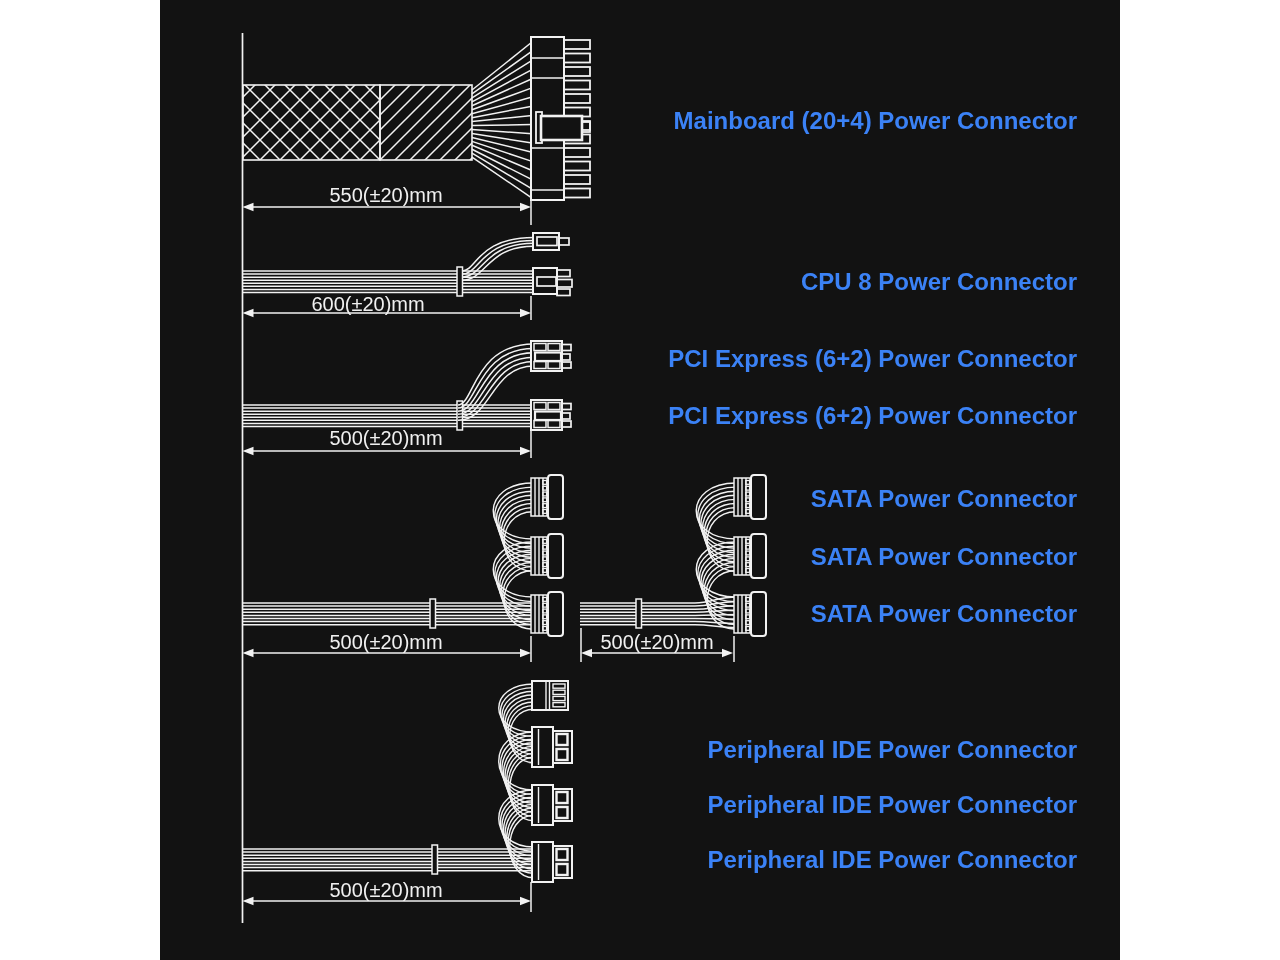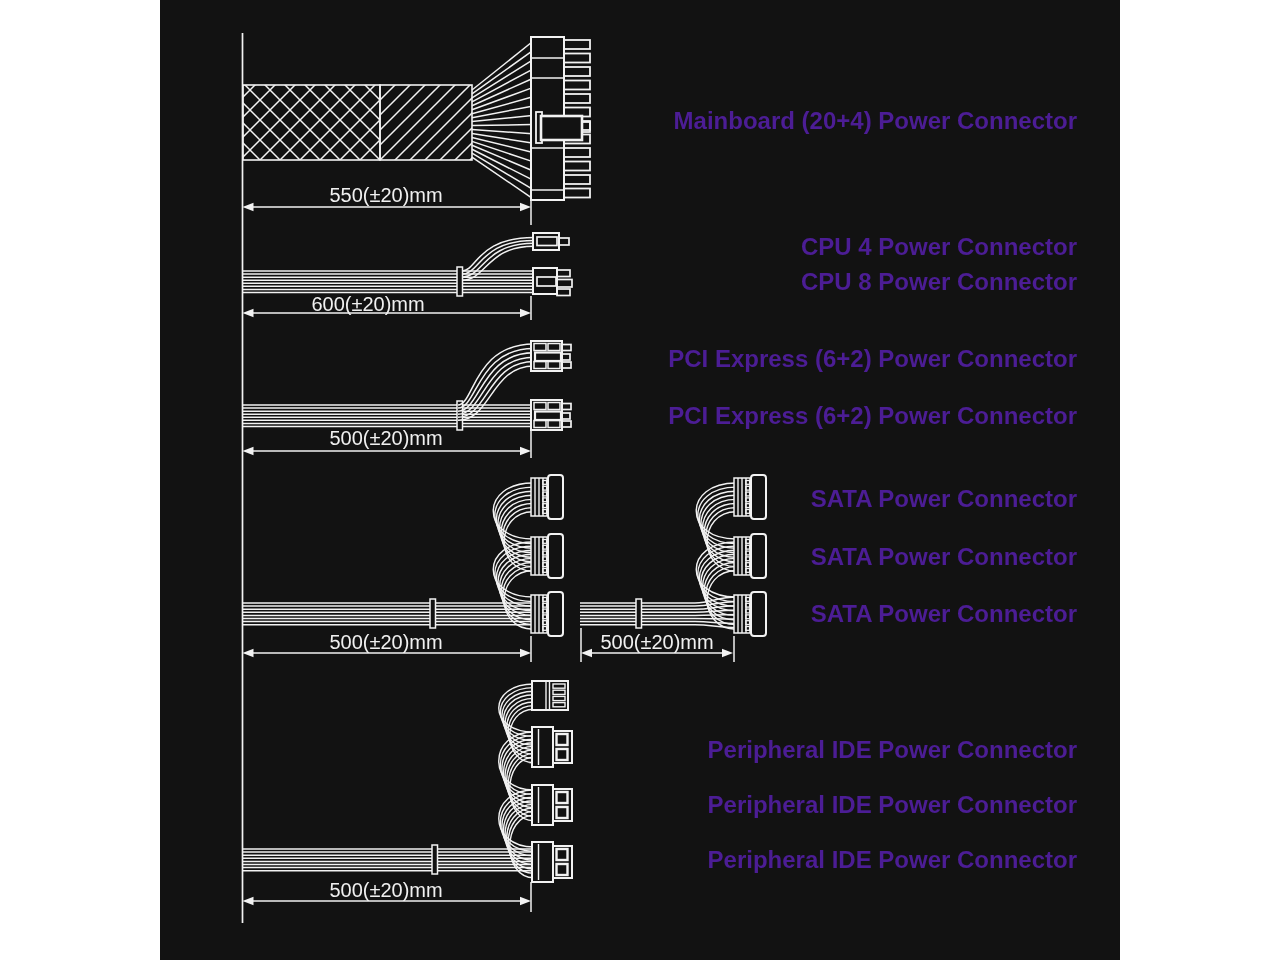--- a/index.html
+++ b/index.html
@@ -1,20 +1,20 @@
 <!DOCTYPE html>
 <html><head>
 <meta charset="utf-8">
 <style>
   html,body{margin:0;padding:0;background:#ffffff;}
   .stage{position:relative;width:1280px;height:960px;overflow:hidden;background:#ffffff;
          font-family:"Liberation Sans","DejaVu Sans",sans-serif;}
   .panel{position:absolute;left:160px;top:0;width:960px;height:960px;background:#121212;}
   svg.diagram{position:absolute;left:0;top:0;width:1280px;height:960px;}
-  .clabel{position:absolute;right:203px;white-space:nowrap;color:#4c1d95;
+  .clabel{position:absolute;right:203px;white-space:nowrap;color:#3b82f6;
           font-weight:700;font-size:24px;line-height:32px;letter-spacing:0;}
   .dlabel{position:absolute;transform:translateX(-50%);white-space:nowrap;color:#f0f0f0;
           font-weight:400;font-size:20px;line-height:20px;}
 </style>
 </head>
 <body>
 
 <div class="stage">
   <div class="panel"></div>
 
@@ -328,21 +328,20 @@
         <rect x="553" y="690.2" width="12" height="4.2" fill="none" stroke="#f2f2f2" stroke-width="1.4"></rect>
         <rect x="553" y="696.4" width="12" height="4.2" fill="none" stroke="#f2f2f2" stroke-width="1.4"></rect>
         <rect x="553" y="702.6" width="12" height="4.2" fill="none" stroke="#f2f2f2" stroke-width="1.4"></rect>
         <line x1="252.5" y1="901" x2="521" y2="901" stroke="#f2f2f2" stroke-width="1.5"></line>
         <polygon points="242.5,901 253.5,896.8 253.5,905.2" fill="#f2f2f2"></polygon>
         <polygon points="531,901 520,896.8 520,905.2" fill="#f2f2f2"></polygon>
       </g>
     </svg>
 
   <div class="clabel" style="top:105px">Mainboard (20+4) Power Connector</div>
-  <div class="clabel" style="top:231px">CPU 4 Power Connector</div>
   <div class="clabel" style="top:266px">CPU 8 Power Connector</div>
   <div class="clabel" style="top:343px">PCI Express (6+2) Power Connector</div>
   <div class="clabel" style="top:400px">PCI Express (6+2) Power Connector</div>
   <div class="clabel" style="top:483px">SATA Power Connector</div>
   <div class="clabel" style="top:541px">SATA Power Connector</div>
   <div class="clabel" style="top:598px">SATA Power Connector</div>
   <div class="clabel" style="top:734px">Peripheral IDE Power Connector</div>
   <div class="clabel" style="top:789px">Peripheral IDE Power Connector</div>
   <div class="clabel" style="top:844px">Peripheral IDE Power Connector</div>
 

